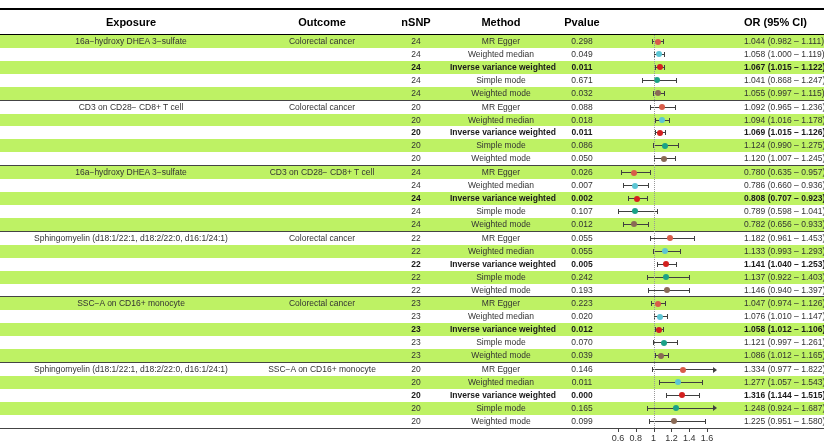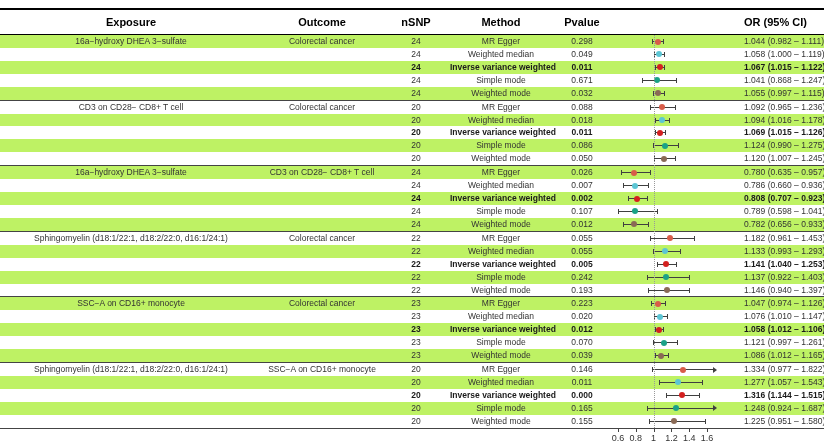--- a/index.html
+++ b/index.html
@@ -448,21 +448,21 @@
           <span class="arrowR" style="left: 101px;"></span>
           <span class="dot" style="left: 60.672px; background: rgb(26, 162, 135);"></span>
         </div>
         <div class="cell c-or">1.248 (0.924 – 1.687)</div>
       </div>
       <div class="row">
         <div class="cell c-exposure"></div>
         <div class="cell c-outcome"></div>
         <div class="cell c-nsnp">20</div>
         <div class="cell c-method">Weighted mode</div>
-        <div class="cell c-pvalue">0.155</div>
+        <div class="cell c-pvalue">0.099</div>
         <div class="cell c-plot">
           <span class="ebar" style="left: 37.239px; width: 55.981px;"></span>
           <span class="capL" style="left: 37.239px;"></span>
           <span class="capR" style="left: 93.22px;"></span>
           <span class="dot" style="left: 58.625px; background: rgb(138, 106, 85);"></span>
         </div>
         <div class="cell c-or">1.225 (0.951 – 1.580)</div>
       </div>
     </div>
 

